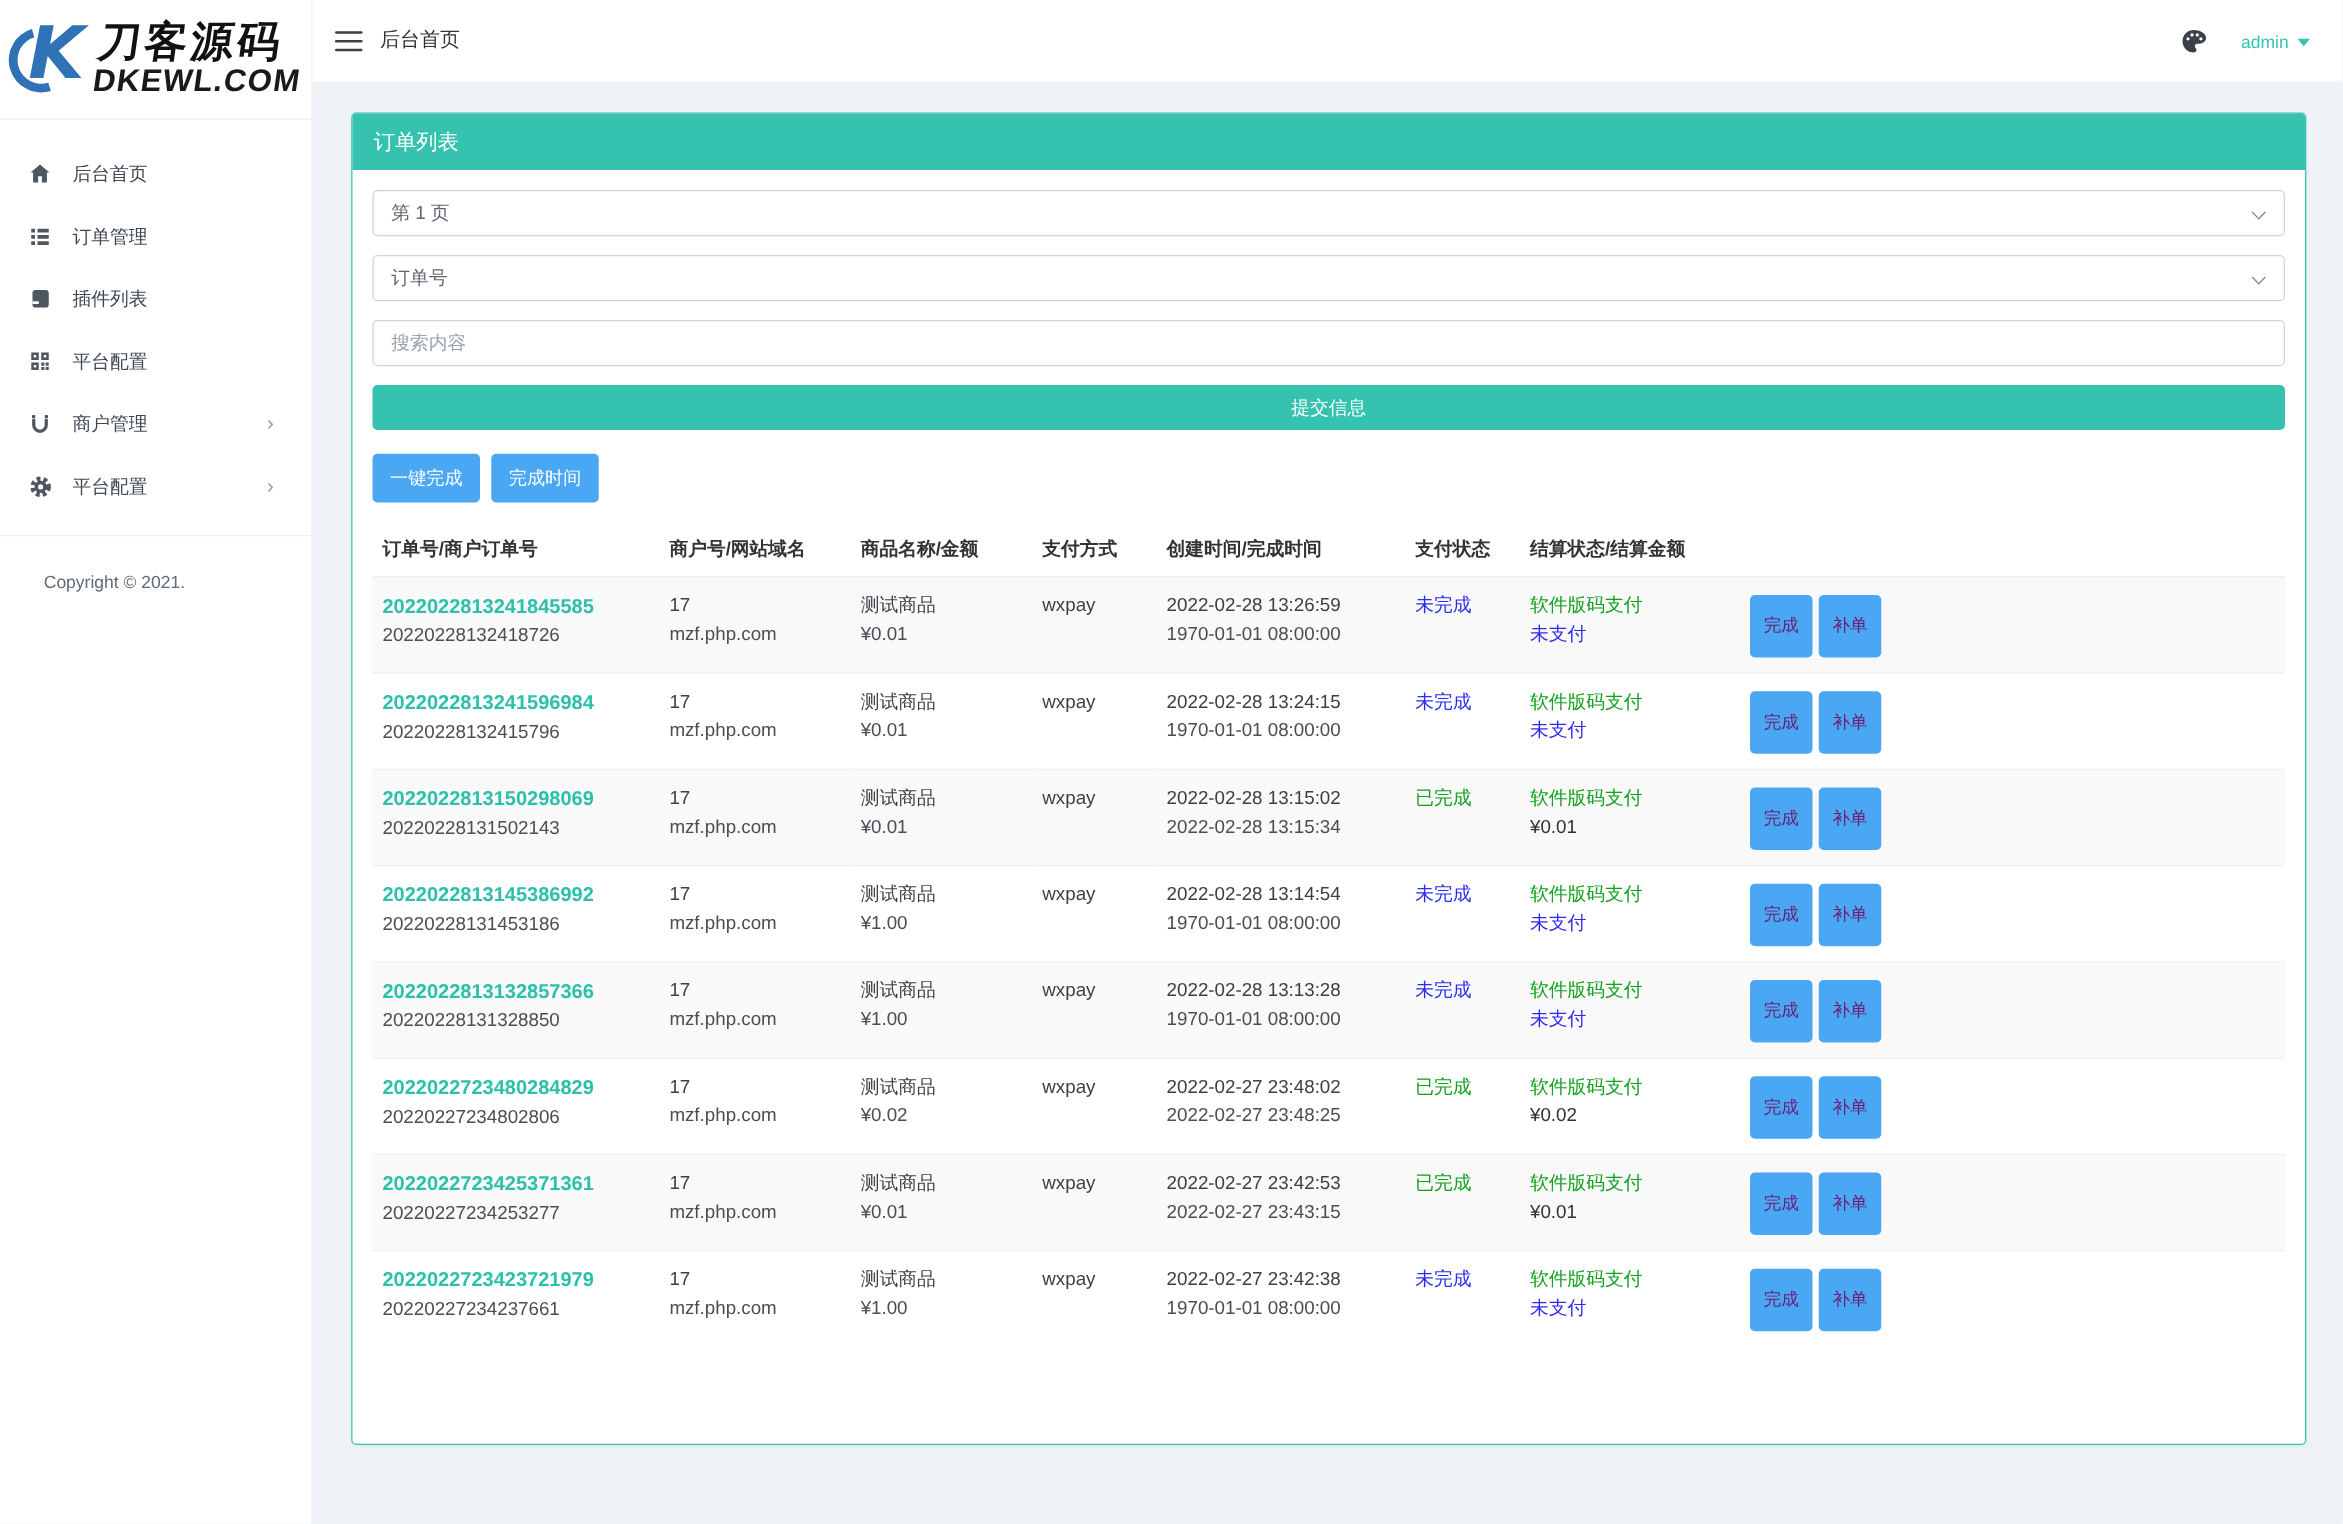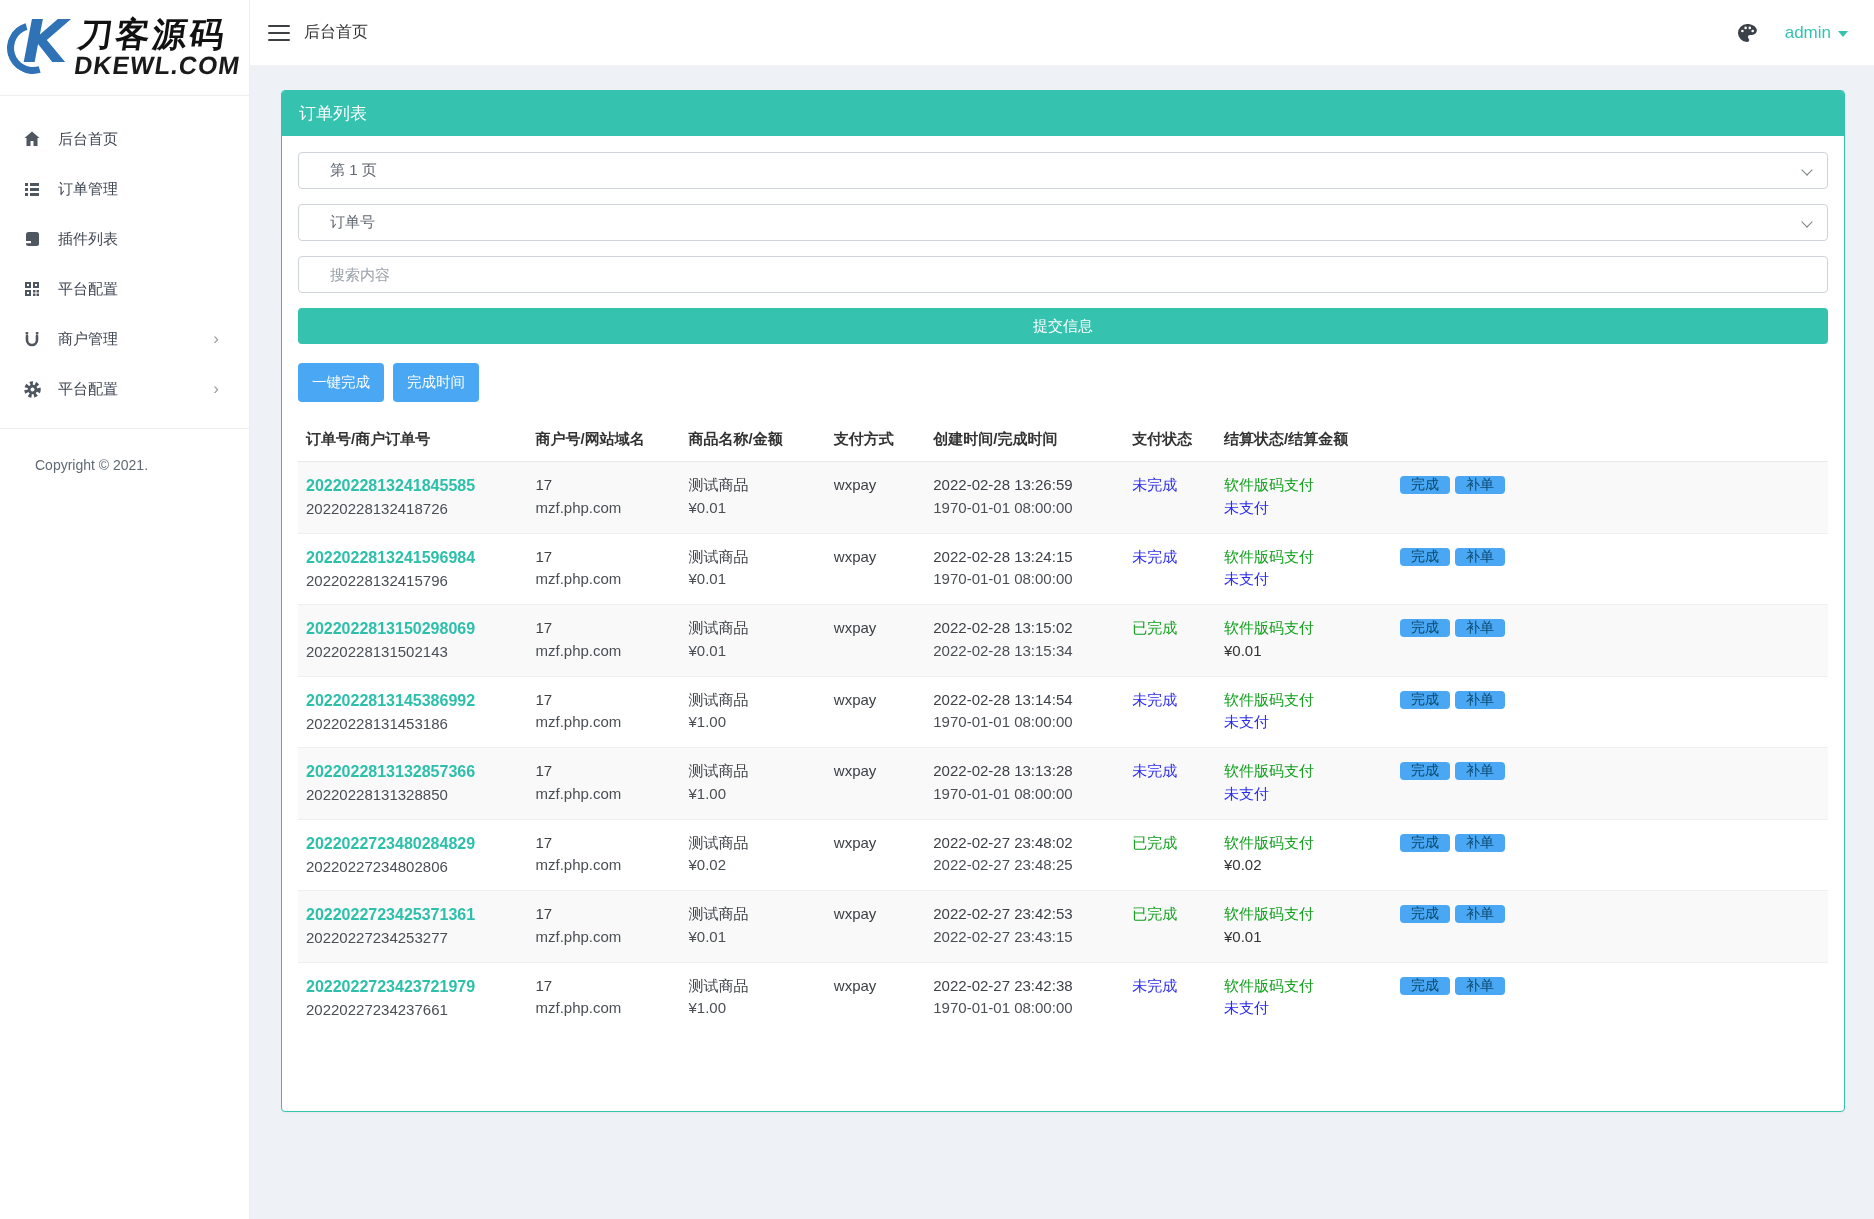--- a/index.html
+++ b/index.html
@@ -34,30 +34,30 @@
   .side-sep{border-top:1px solid #eceff2;margin:14px 0 0 0;}
   .copyright{padding:28px 35px;color:#5f6a75;font-size:14px;}
   
   .main{flex:1;display:flex;flex-direction:column;min-width:0;}
   .topbar{height:66px;background:#fff;display:flex;align-items:center;padding:0 26px 0 18px;border-bottom:1px solid #f2f2f2;}
   .burger{width:22px;height:16px;display:flex;flex-direction:column;justify-content:space-between;cursor:pointer;margin-right:14px;}
   .burger span{display:block;height:2px;background:#3c4043;border-radius:1px;}
   .topbar-title{font-size:16px;color:#333;}
   .topbar-right{margin-left:auto;display:flex;align-items:center;gap:26px;}
   .palette{cursor:pointer;display:flex;align-items:center;}
-  .admin{display:flex;align-items:center;gap:7px;color:var(--accent-teal);font-size:17px;cursor:pointer;}
+  .admin{display:flex;align-items:center;gap:7px;color:var(--accent-teal);font-size:14px;cursor:pointer;}
   .admin .caret{width:0;height:0;border-left:5px solid transparent;border-right:5px solid transparent;border-top:6px solid var(--accent-teal);margin-top:3px;}
   
   .content{flex:1;padding:24px 29px 0 31px;}
   .card{background:#fff;border:1px solid var(--accent-teal);border-radius:4px;box-shadow:0 1px 2px rgba(0,0,0,.04);}
   .card-header{background:var(--accent-teal);color:#fff;font-size:17px;padding:11px 17px;border-radius:3px 3px 0 0;}
   .card-body{padding:16px 16px 78px 16px;}
   .form-select,.form-input{
     width:100%;height:37px;border:1px solid #ced4da;border-radius:4px;background:#fff;
-    display:flex;align-items:center;padding:0 31px;font-size:15px;color:#5f6770;position:relative;margin-bottom:15px;
+    display:flex;align-items:center;padding:0 14px;font-size:15px;color:#5f6770;position:relative;margin-bottom:15px;
   }
   .form-select{cursor:pointer;}
   .form-select .sel-caret{position:absolute;right:16px;top:13px;width:8px;height:8px;border-right:1.6px solid #7a8288;border-bottom:1.6px solid #7a8288;transform:rotate(45deg);}
   .form-input{outline:none;}
   .form-input::placeholder{color:#9aa2aa;}
   .submit-btn{width:100%;height:36px;background:var(--accent-teal);border:none;border-radius:4px;color:#fff;font-size:15px;cursor:pointer;margin-bottom:19px;}
   .bulk-row{display:flex;gap:9px;margin-bottom:16px;}
   .bulk-btn{background:var(--action-blue);border:none;border-radius:4px;color:#fff;font-size:14.5px;padding:10px 14px;cursor:pointer;}
   
   table.orders{width:100%;border-collapse:collapse;}
@@ -70,21 +70,21 @@
   table.orders tbody tr:nth-child(odd){background:#f9f9f9;}
   .c-order{width:15%;} .c-merch{width:10%;} .c-prod{width:9.5%;} .c-pay{width:6.5%;margin-left:36px;}
   .c-time{width:13%;} .c-status{width:6%;} .c-settle{width:11.5%;} .c-act{width:28.5%;}
   .order-link{color:var(--order-link-teal);font-weight:bold;font-size:16px;text-decoration:none;display:inline-block;cursor:pointer;}
   .sub{color:#4a4f55;}
   .st-pending{color:var(--status-pending-blue);}
   .st-done{color:var(--status-done-green);}
   .settle-method{color:var(--status-done-green);}
   .settle-amt{color:#333;}
   .row-btns{display:flex;gap:5px;margin-top:2px;}
-  .row-btn{background:var(--action-blue);border:none;border-radius:4px;color:#0c4a6e;font-size:14px;padding:0 11px;cursor:pointer;white-space:nowrap;text-align:right;}
+  .row-btn{background:var(--action-blue);border:none;border-radius:4px;color:#701a75;font-size:14px;padding:16px 11px;cursor:pointer;white-space:nowrap;text-align:right;}
 </style>
 </head>
 <body>
 
 <aside class="sidebar">
   <div class="logo">
     <div class="logo-mark">
       <span class="swoosh"></span>
       <span class="kay">K</span>
     </div>

